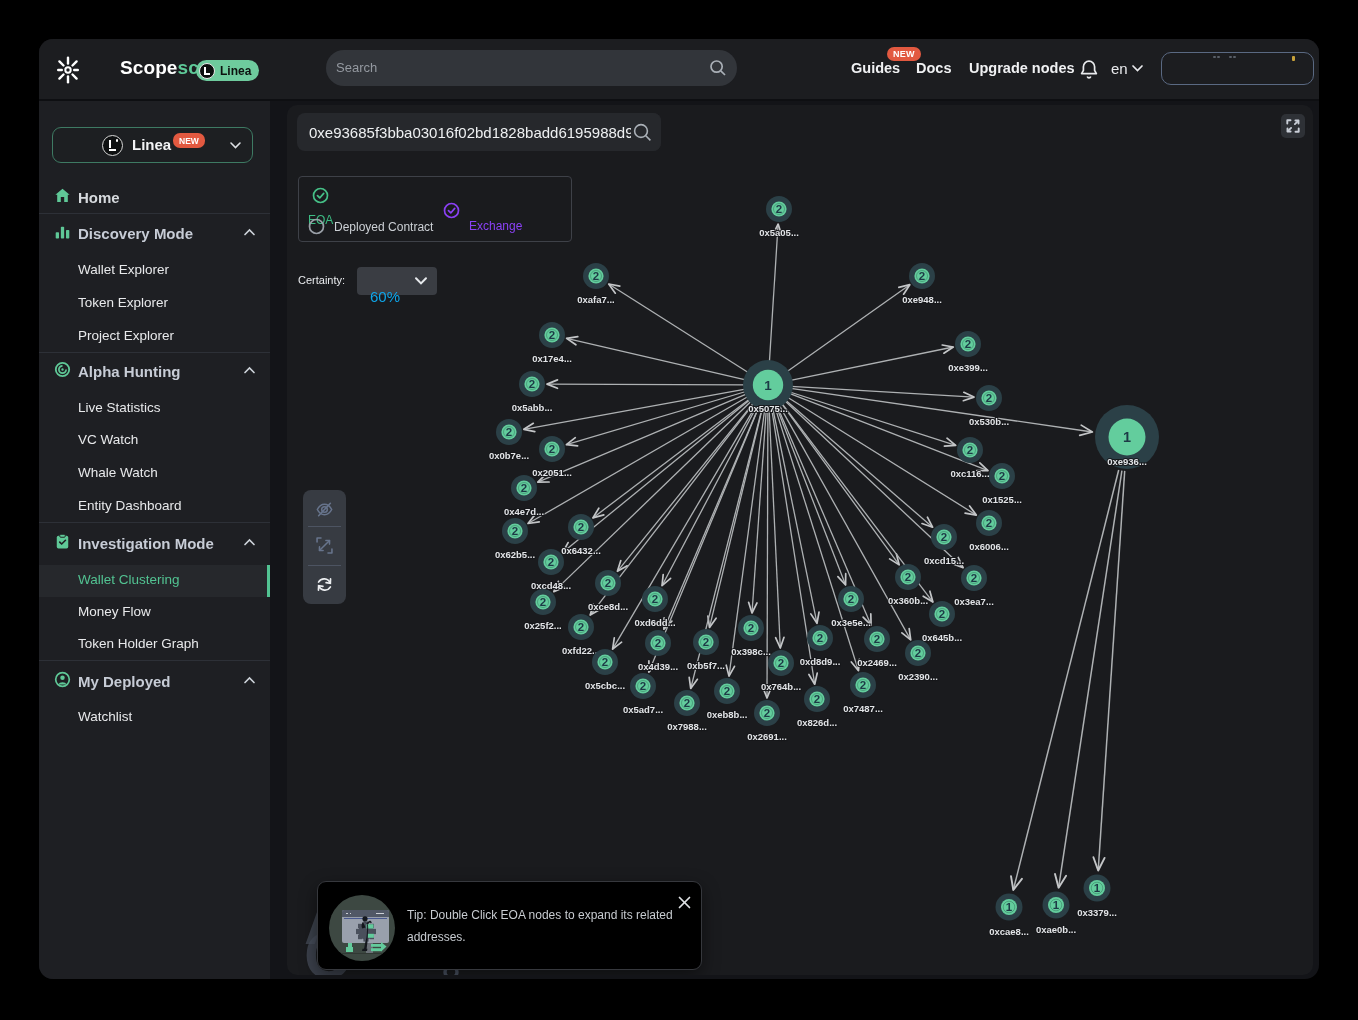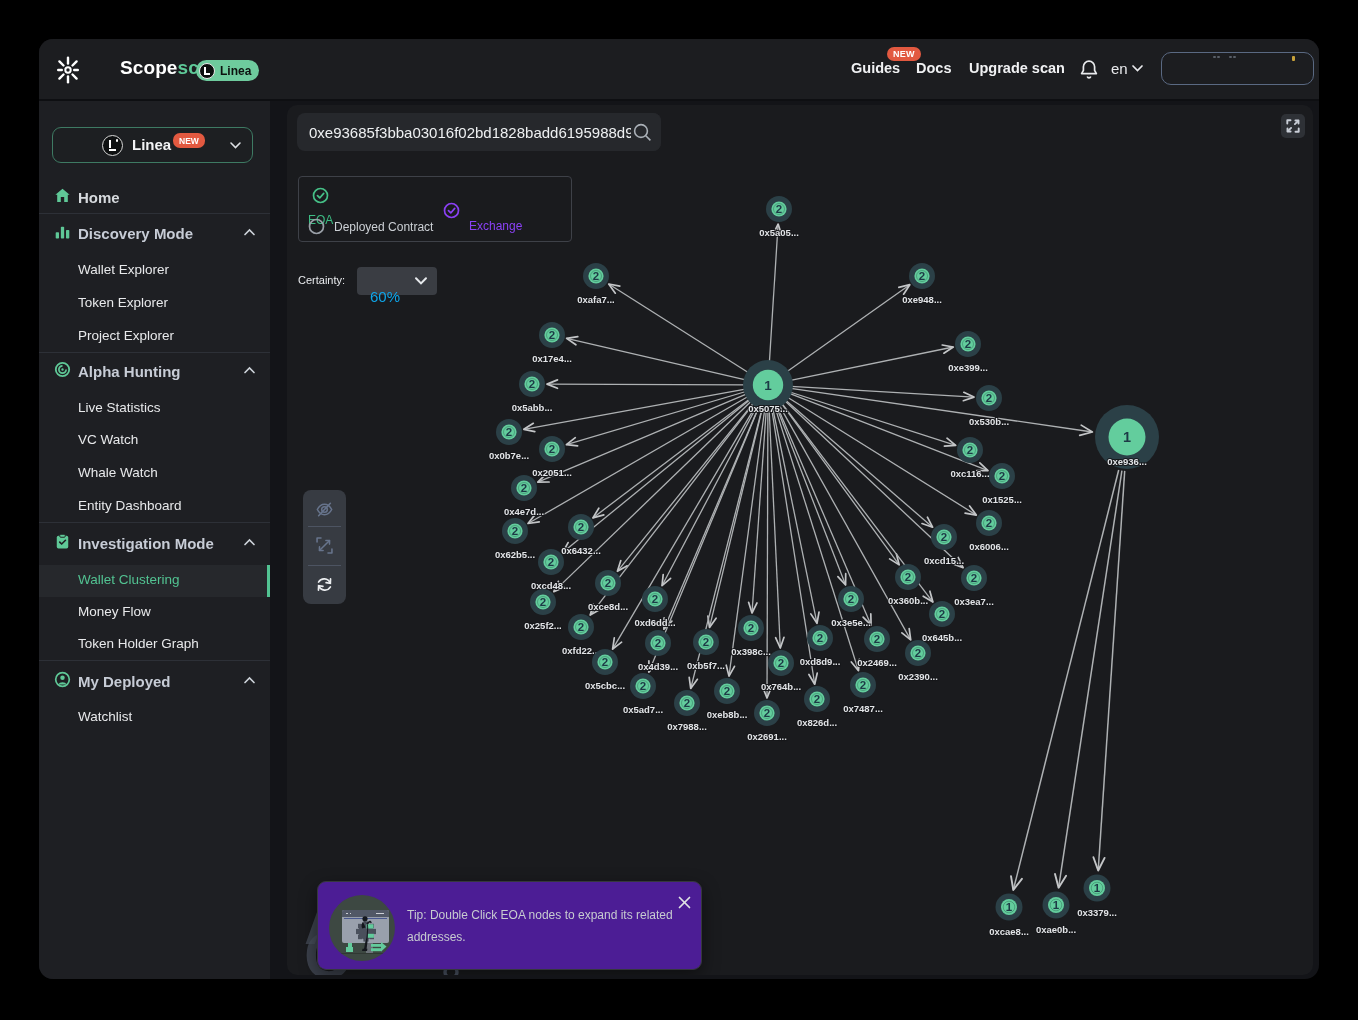--- a/index.html
+++ b/index.html
@@ -78,21 +78,21 @@
 .certdrop { position:absolute; left:70px; top:162px; width:80px; height:28px; background:#3a3d43;
   border-radius:4px; }
 .certdrop span { position:absolute; left:13px; top:5px; font-size:15px; color:#0ea5e9;margin-top:16px; }
 .certdrop svg { position:absolute; right:9px; top:9px; }
 .toolbar { position:absolute; left:16px; top:385px; width:43px; height:114px;
   background:#373b42; border-radius:8px; }
 .toolbar .tdiv { position:absolute; left:5px; width:33px; height:1px; background:#4d5462; }
 .wm1,.wm2 { position:absolute; left:17px; font-size:64px; font-weight:700;
   color:#49505d; opacity:0.72; line-height:64px; }
 .wm1 { top:785px; } .wm2 { top:819px; }
-.tipcard { position:absolute; left:30px; top:776px; width:385px; height:89px; background:#4c1d95;
+.tipcard { position:absolute; left:30px; top:776px; width:385px; height:89px; background:#000000;
   border:1px solid #36383d; border-radius:9px; box-shadow:0 6px 18px rgba(0,0,0,0.45); }
 .tipcard .txt { position:absolute; left:89px; top:22px; width:270px; font-size:12px;
   color:#c7cbd0; line-height:22px; }
 .tipcard .x { position:absolute; right:9px; top:13px; }
 .illus { position:absolute; left:11px; top:13px; width:66px; height:66px; border-radius:50%;
   background:#3d4842; overflow:hidden; }
 </style>
 </head>
 <body>
 <div class="app">
@@ -106,24 +106,31 @@
     <line x1="10.5" y1="19.5" x2="6.4" y2="23.6"></line>
         <line x1="19.5" y1="19.5" x2="23.6" y2="23.6"></line>
     <line x1="8.8" y1="15" x2="5.2" y2="15"></line>
         <line x1="21.2" y1="15" x2="24.8" y2="15"></line>
   </svg>
   <div class="logotext">Scope<span class="gr">scan</span></div>
   <div class="chainbadge">
         <span class="cc"></span>
         <b>Linea</b>
       </div>
+  <div class="searchpill">
+        <span>Search</span>
+    <svg width="20" height="20" viewBox="0 0 20 20" fill="none" stroke="#a9afb6" stroke-width="1.7">
+      <circle cx="8.6" cy="8.6" r="5.6"></circle>
+          <line x1="12.8" y1="12.8" x2="17" y2="17"></line>
+    </svg>
+  </div>
   <div class="nav" id="nav-guides" style="position:absolute;">Guides</div>
   <div id="nav-new">NEW</div>
   <div class="nav" id="nav-docs" style="position:absolute;">Docs</div>
-  <div class="nav" id="nav-upgrade" style="position:absolute;">Upgrade scan</div>
+  <div class="nav" id="nav-upgrade" style="position:absolute;">Upgrade nodes</div>
   <svg id="nav-bell" width="22" height="24" viewBox="0 0 22 24" fill="none" stroke="#e8eaec" stroke-width="1.7" stroke-linejoin="round">
     <path d="M11 3.2a5.6 5.6 0 0 0-5.6 5.6v3.6L3.6 15.6h14.8l-1.8-3.2V8.8A5.6 5.6 0 0 0 11 3.2z"></path>
     <path d="M9.2 18.6a1.9 1.9 0 0 0 3.6 0" stroke-width="1.6"></path>
   </svg>
   <div class="nav" id="nav-en" style="position:absolute;">en</div>
   <svg id="nav-chev" width="13" height="9" viewBox="0 0 13 9" fill="none" stroke="#e9eaed" stroke-width="1.7" stroke-linecap="round">
         <polyline points="2,2 6.5,6.5 11,2"></polyline>
       </svg>
   <div class="walletbox">
     <i style="left:51px;"></i>

